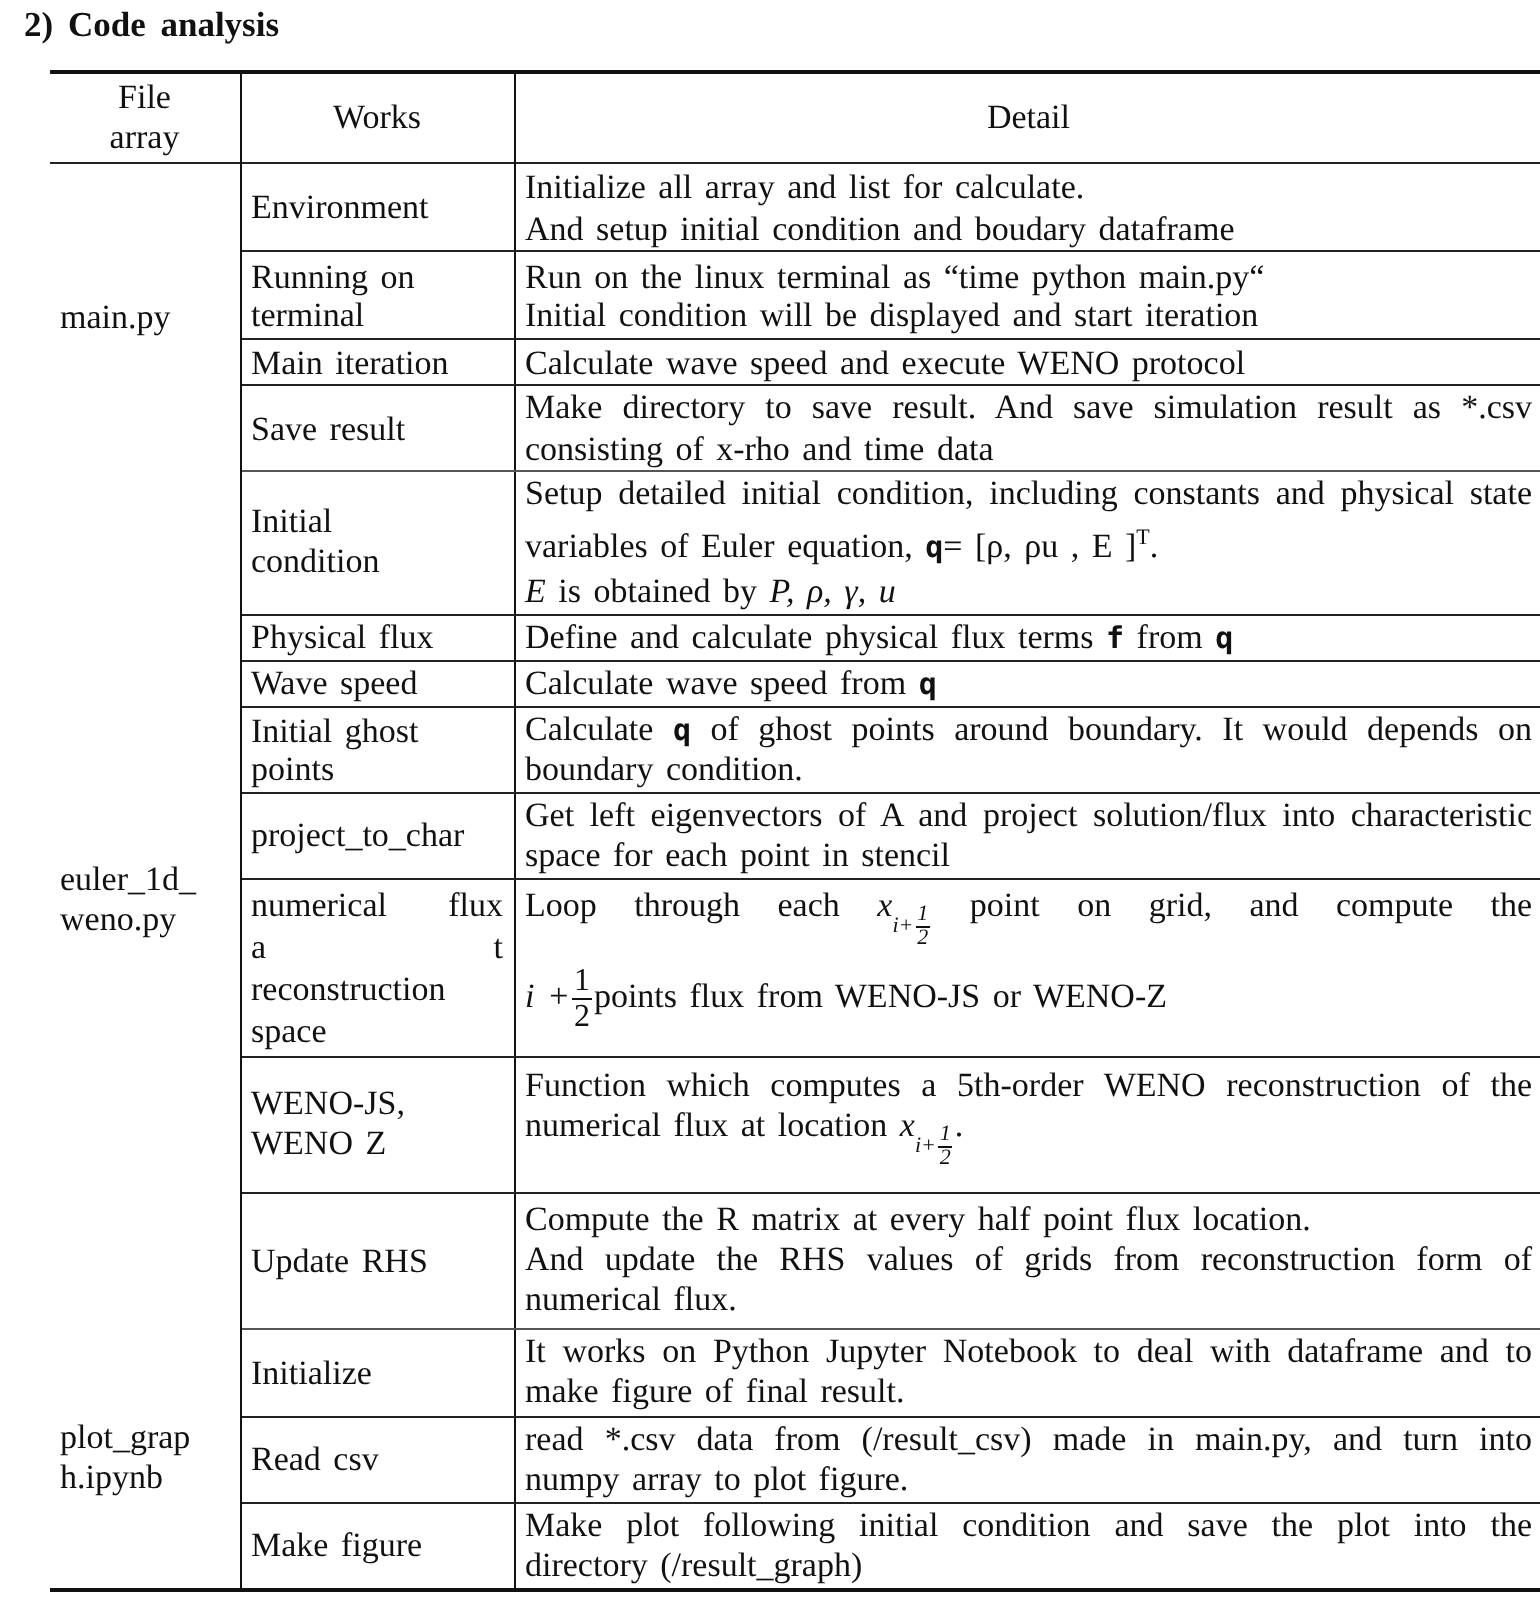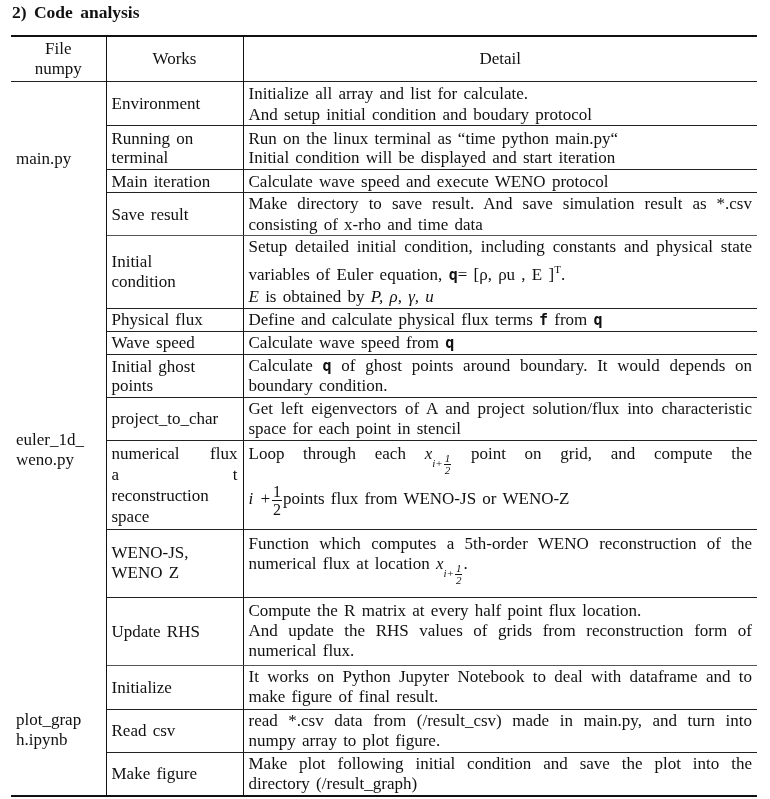--- a/index.html
+++ b/index.html
@@ -1,20 +1,20 @@
 <!DOCTYPE html>
 <html><head>
 <meta charset="utf-8">
 <style>
   html, body { margin:0; padding:0; background:#ffffff; }
   body { width:770px; height:799px; position:relative; overflow:hidden;
          font-family:"Liberation Serif", "DejaVu Serif", serif; color:#111; }
   .heading { position:absolute; left:12px; top:2px; font-weight:bold; font-size:17.5px;
              word-spacing:3px;text-align:right; }
-  table.code { position:absolute; left:11px; top:35px; width:746px; border-collapse:collapse;
+  table.code { position:absolute; left:25px; top:35px; width:746px; border-collapse:collapse;
                table-layout:fixed; font-size:17px; line-height:21px; }
   table.code col.c1 { width:95px; }
   table.code col.c2 { width:137px; }
   table.code col.c3 { width:514px; }
   table.code th, table.code td { padding:0 5px; vertical-align:middle; font-weight:normal; }
   table.code thead tr { border-top:2.5px solid #111; border-bottom:1.5px solid #222; }
   table.code thead th { height:44px; text-align:center; line-height:20px; }
   table.code tbody tr.last { border-bottom:2.5px solid #111;margin-top:36px; }
   td.file { vertical-align:top; padding-top:3px; line-height:20px; border-right:1.5px solid #111;margin-left:32px; }
   th.file { border-right:1.5px solid #111; }
@@ -41,34 +41,34 @@
 <table class="code">
   <colgroup>
       <col class="c1">
       <col class="c2">
       <col class="c3">
     </colgroup>
   <thead>
     <tr>
       <th class="file">
         <span>File</span><br>
-        <span>numpy</span>
+        <span>array</span>
       </th>
       <th class="work">Works</th>
       <th>Detail</th>
     </tr>
   </thead>
   <tbody>
 
     <tr style="height:44px">
       <td class="file" rowspan="4">main.py</td>
       <td class="work">Environment</td>
       <td class="detail">
         <span>Initialize all array and list for calculate.</span><br>
-        <span>And setup initial condition and boudary protocol</span>
+        <span>And setup initial condition and boudary dataframe</span>
       </td>
     </tr>
     <tr style="height:44px">
       <td class="work" style="line-height:19px">
         <span>Running on</span><br>
         <span>terminal</span>
       </td>
       <td class="detail" style="line-height:19px">
         <span>Run on the linux terminal as “time python main.py“</span><br>
         <span>Initial condition will be displayed and start iteration</span>

